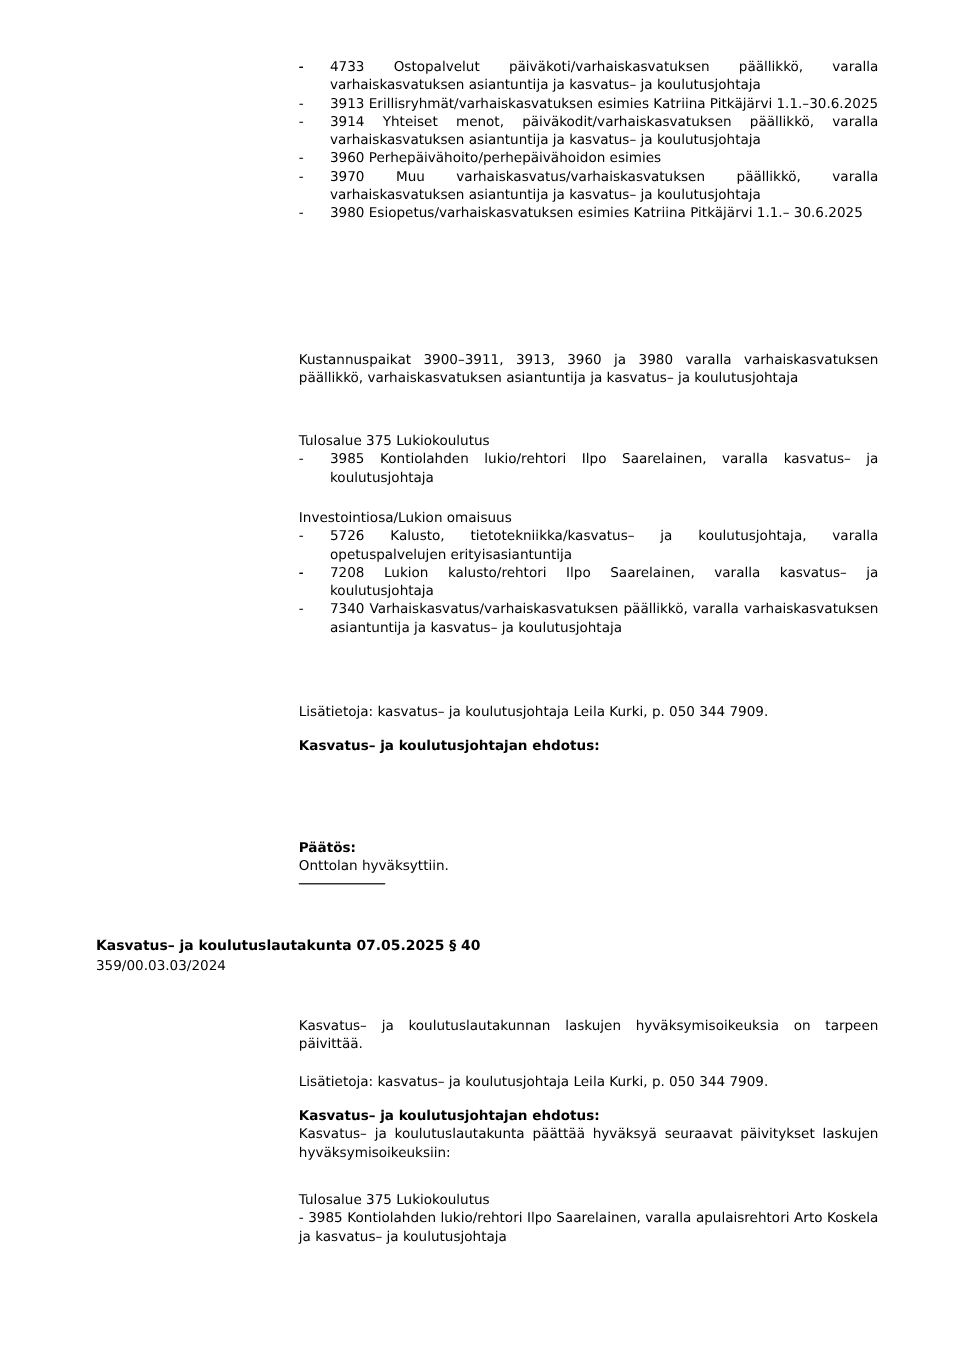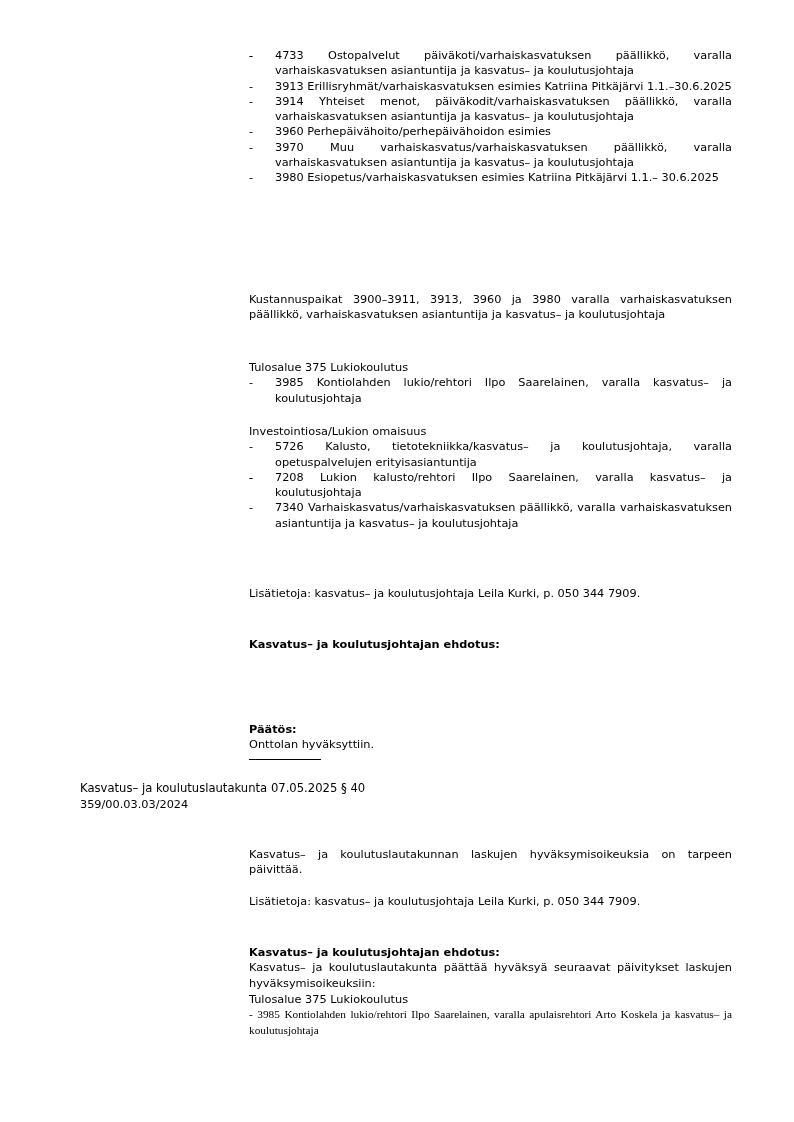--- a/index.html
+++ b/index.html
@@ -49,34 +49,32 @@
     position: absolute;
     left: 0;
     top: 0;
   }
   p {
     margin: 0;
     text-align: justify;
   }
   .bold {
     font-weight: bold;
-    margin-top: 23px;
   }
   .heading-line {
-    font-weight: normal;
+    font-weight: bold;
     font-size: 11.6px;
   }
   .rule {
     width: 72px;
     border-top: 1px solid #000;
     margin-top: 6px;
   }
   .plain-list p {
     text-align: justify;
-    font-family: Liberation Serif, serif;
   }
 </style>
 </head>
 <body>
 
 <div class="page">
 
   <div class="indent-block" style="top:48px;">
     <ul class="dash-list">
       <li><span class="dash">-</span></li>

